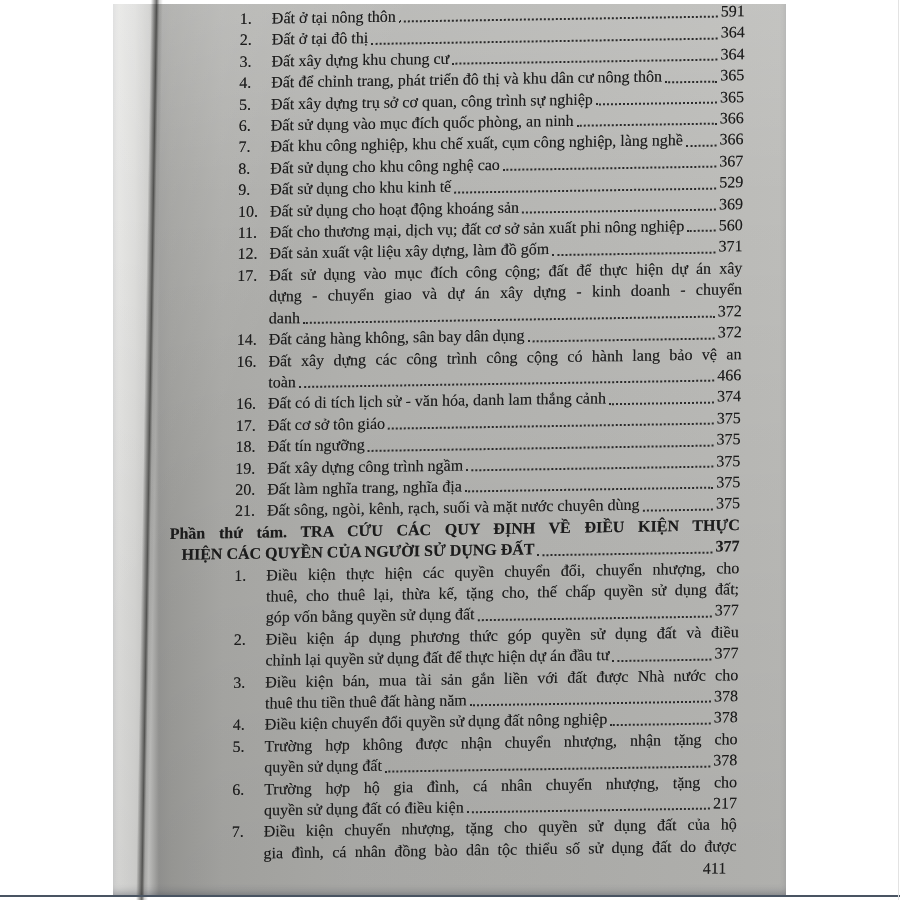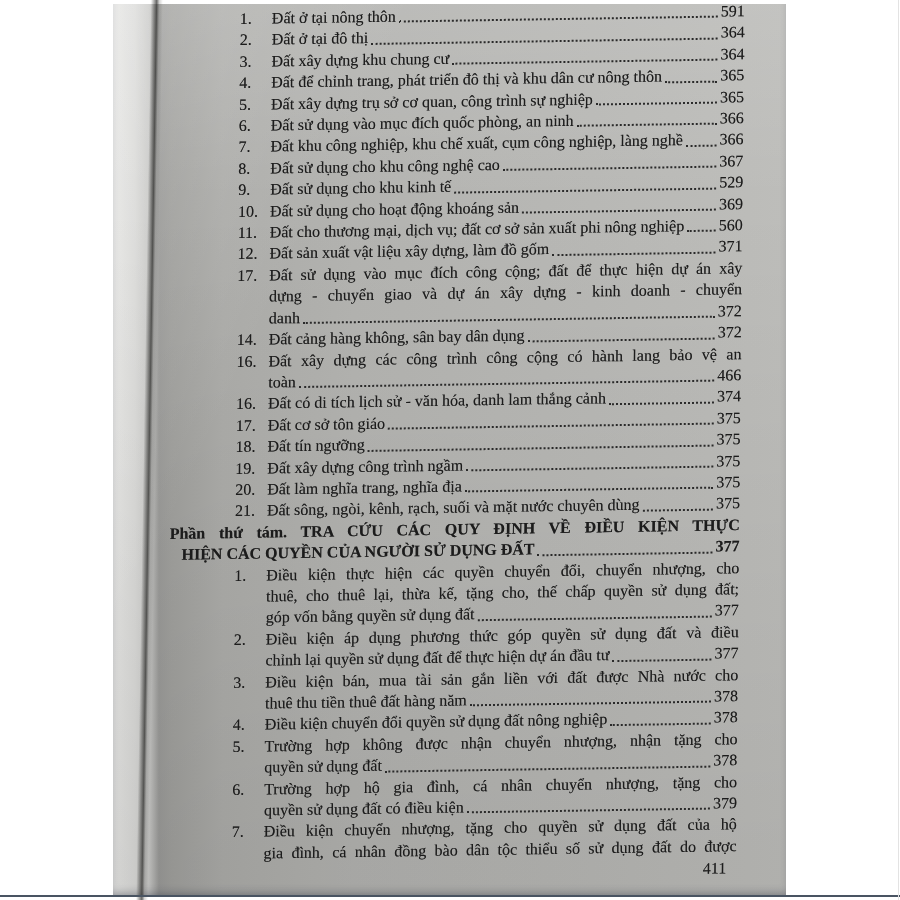--- a/index.html
+++ b/index.html
@@ -345,21 +345,21 @@
             </div>
           </div>
         </div>
         <div class="toc-item">
           <span class="num">6.</span>
           <div class="entry">
             <div class="just">Trường hợp hộ gia đình, cá nhân chuyển nhượng, tặng cho</div>
             <div class="lastline">
               <span class="lt">quyền sử dụng đất có điều kiện</span>
               <span class="dots"></span>
-              <span class="pg">379</span>
+              <span class="pg">217</span>
             </div>
           </div>
         </div>
         <div class="toc-item">
           <span class="num">7.</span>
           <div class="entry">
             <div class="just">Điều kiện chuyển nhượng, tặng cho quyền sử dụng đất của hộ</div>
             <div class="just">gia đình, cá nhân đồng bào dân tộc thiểu số sử dụng đất do được</div>
           </div>
         </div>

